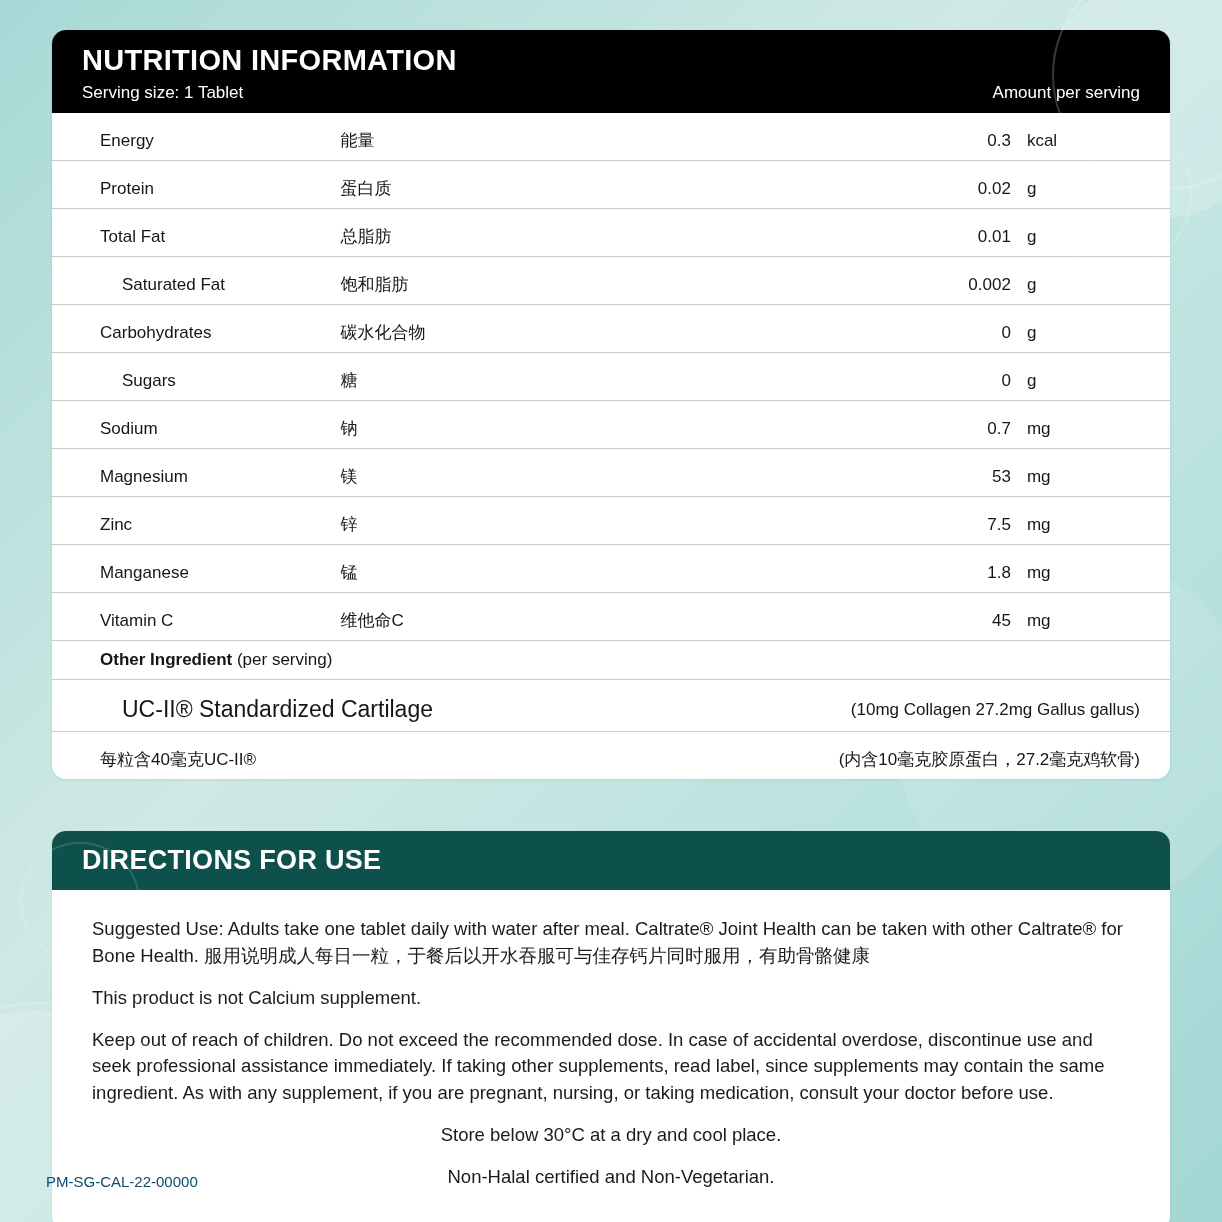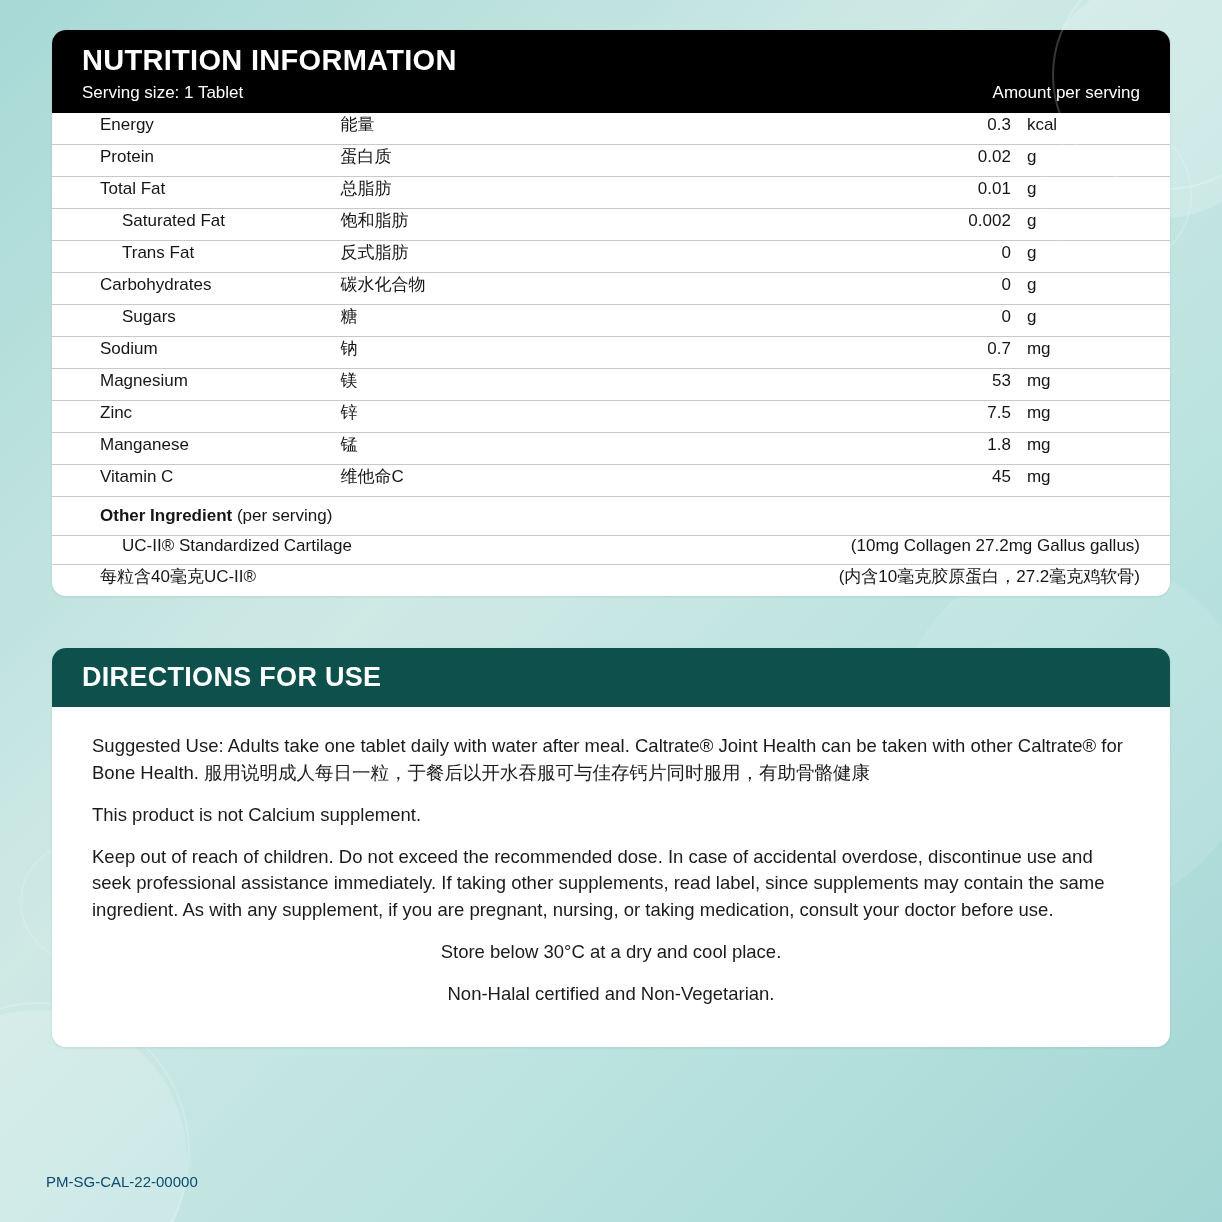--- a/index.html
+++ b/index.html
@@ -66,41 +66,41 @@
   .nut-amount { font-weight: normal; }
 
   table.nut {
     width: 100%;
     border-collapse: collapse;
     font-size: 17px;
     color: #161616;
   }
   table.nut td {
     border-bottom: 1px solid #c9c9c9;
-    padding: 0 0 8px 0;
+    padding: 16px 0 8px 0;
     vertical-align: middle;
   }
   table.nut tr:last-child td { border-bottom: none; }
   .c-en { width: 178px; padding-left: 48px !important; }
   .c-en.indent { padding-left: 70px !important; }
   .c-cn { width: 300px; }
   .c-val { text-align: right; padding-right: 10px !important; width: 120px; }
   .c-unit { width: 92px; padding-left: 6px !important; text-align: left; }
 
   .other-row td {
     padding-top: 9px !important;
     padding-bottom: 9px !important;
   }
   .other-label {
     font-weight: bold;
     font-size: 17px;
     padding-left: 48px !important;
   }
   .other-label .light { font-weight: normal; text-align: center; }
-  .ing-en { padding-left: 70px !important; font-size: 17px; }
+  .ing-en { padding-left: 70px !important; font-size: 23px; }
   .ing-cn { padding-left: 48px !important; font-size: 17px; }
   .ing-right { text-align: right; padding-right: 30px !important; font-size: 17px; }
   .no-border td { border-bottom: none !important; }
 
   
   .directions-card { margin-top: 52px; }
   .dir-header {
     background: #0d504c;
     color: #ffffff;
     padding: 14px 30px 14px 30px;
@@ -163,26 +163,20 @@
         <tr>
           <td class="c-en">Total Fat</td>
           <td class="c-cn">总脂肪</td>
           <td class="c-val">0.01</td>
           <td class="c-unit">g</td>
         </tr>
         <tr>
           <td class="c-en indent">Saturated Fat</td>
           <td class="c-cn">饱和脂肪</td>
           <td class="c-val">0.002</td>
-          <td class="c-unit">g</td>
-        </tr>
-        <tr>
-          <td class="c-en indent">Trans Fat</td>
-          <td class="c-cn">反式脂肪</td>
-          <td class="c-val">0</td>
           <td class="c-unit">g</td>
         </tr>
         <tr>
           <td class="c-en">Carbohydrates</td>
           <td class="c-cn">碳水化合物</td>
           <td class="c-val">0</td>
           <td class="c-unit">g</td>
         </tr>
         <tr>
           <td class="c-en indent">Sugars</td>

